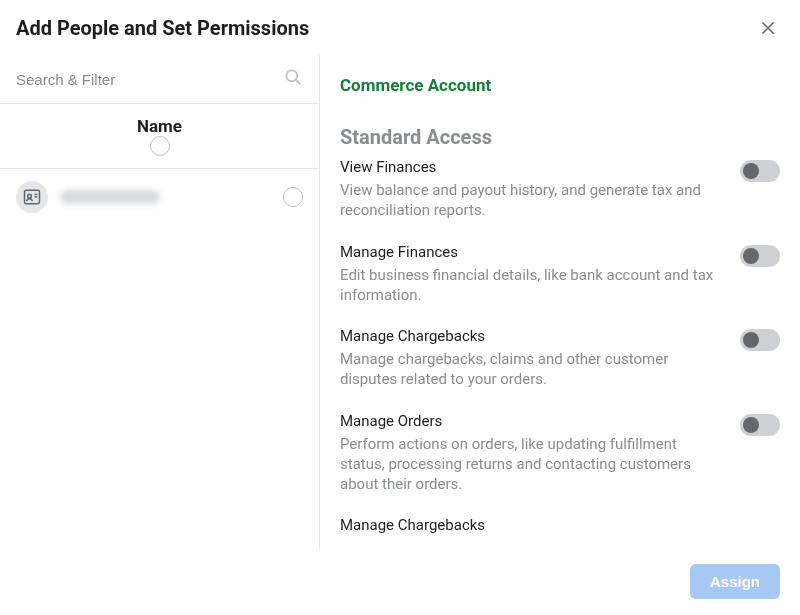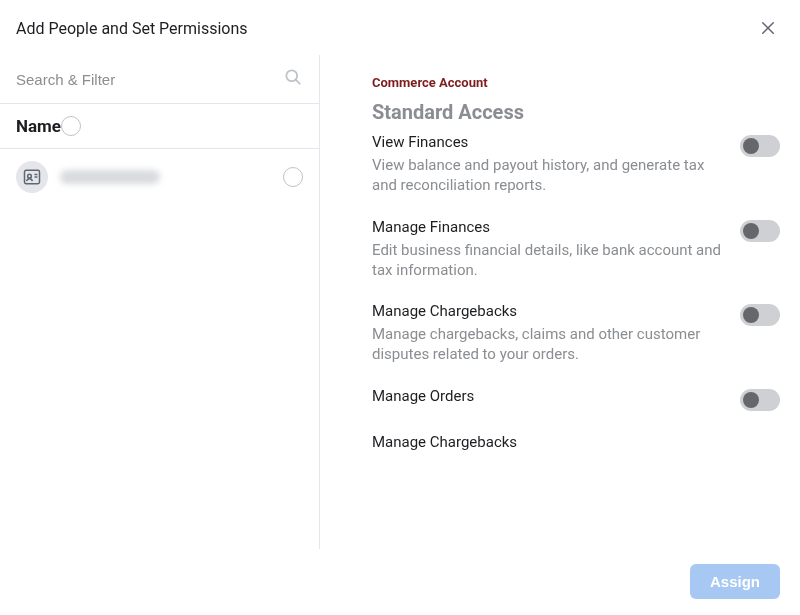--- a/index.html
+++ b/index.html
@@ -12,38 +12,37 @@
       overflow: hidden;
       position: relative;
     }
     .header {
       display: flex;
       align-items: center;
       justify-content: space-between;
       padding: 16px 20px 14px 16px;
     }
     .header-title {
-      font-size: 16px;
-      font-weight: 400;
+      font-size: 20px;
+      font-weight: 700;
       color: #1c1e21;
     }
     .close-btn {
       cursor: pointer;
       color: #606770;
       display: flex;
       align-items: center;
       justify-content: center;
       width: 24px;
       height: 24px;
     }
     .content {
       display: flex;
       height: 495px;
       border-top: 1px solid transparent;
-      gap: 32px;
     }
     .left-panel {
       width: 320px;
       border-right: 1px solid #e4e6eb;
       display: flex;
       flex-direction: column;
     }
     .search-row {
       display: flex;
       align-items: center;
@@ -56,23 +55,24 @@
       outline: none;
       font-size: 15px;
       color: #606770;
       background: transparent;
     }
     .search-input::placeholder { color: #8a8d91; }
     .search-icon { color: #bec3c9; }
     .name-header {
       display: flex;
       align-items: center;
-      justify-content: flex-start;
+      justify-content: space-between;
       padding: 12px 16px;
       border-bottom: 1px solid #e4e6eb;
+      flex-direction: column;
     }
     .name-header-label {
       font-size: 17px;
       font-weight: 700;
       color: #1c1e21;
     }
     .radio-circle {
       width: 20px;
       height: 20px;
       border: 1.5px solid #bec3c9;
@@ -103,24 +103,24 @@
       background: #d8dade;
       filter: blur(3px);
       max-width: 110px;
     }
     .right-panel {
       flex: 1;
       padding: 20px 20px 0 20px;
       overflow-y: auto;
     }
     .section-title {
-      font-size: 13px;
-      font-weight: 700;
-      color: #7f1d1d;
-      margin-bottom: 10px;
+      font-size: 17px;
+      font-weight: 700;
+      color: #15803d;
+      margin-bottom: 30px;
     }
     .subsection-title {
       font-size: 20px;
       font-weight: 700;
       color: #8a8d91;
       margin-bottom: 9px;
     }
     .perm-item {
       display: flex;
       justify-content: center;
@@ -254,20 +254,21 @@
         <div class="perm-desc">Manage chargebacks, claims and other customer disputes related to your orders.</div>
       </div>
       <div class="toggle">
           <div class="toggle-knob"></div>
         </div>
     </div>
 
     <div class="perm-item">
       <div class="perm-text">
         <div class="perm-title">Manage Orders</div>
+        <div class="perm-desc">Perform actions on orders, like updating fulfillment status, processing returns and contacting customers about their orders.</div>
       </div>
       <div class="toggle">
           <div class="toggle-knob"></div>
         </div>
     </div>
 
     <div class="perm-item" style="margin-bottom:0;">
       <div class="perm-text">
         <div class="perm-title">Manage Chargebacks</div>
       </div>

